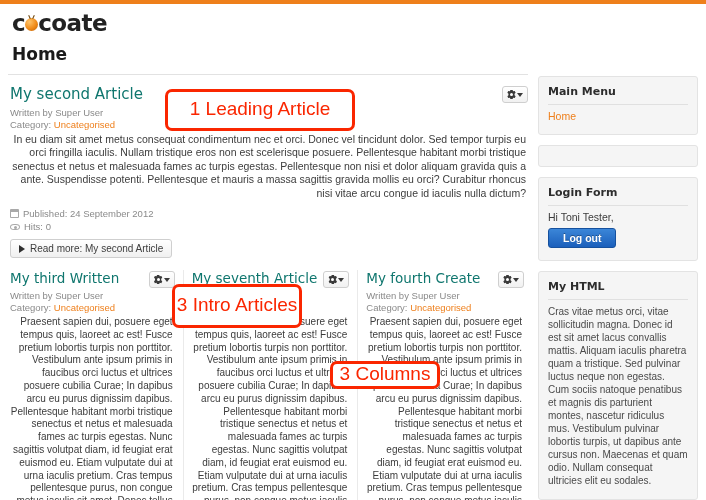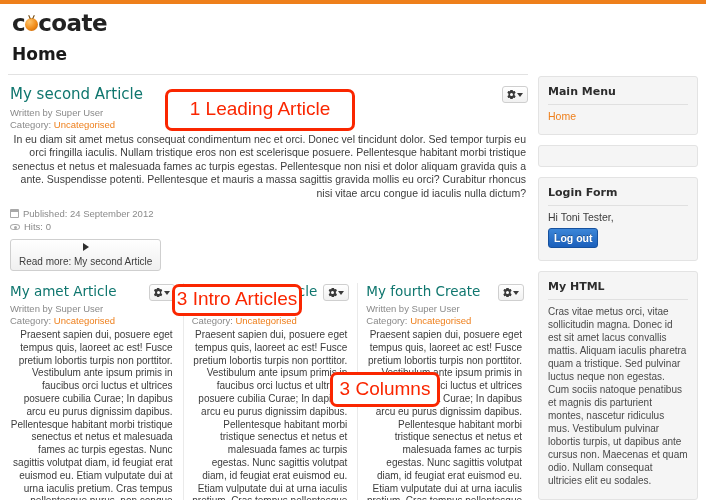--- a/index.html
+++ b/index.html
@@ -111,21 +111,21 @@
     width:10px;height:6px;border:1px solid #a9a9a9;border-radius:50%/60% 60% 60% 60%;
     flex:none; position:relative; background:#fff;
   }
   .ico-eye::after{content:"";position:absolute;left:3px;top:1px;width:3px;height:3px;border-radius:50%;background:#a9a9a9;}
 
   .readmore {
     display:inline-flex; align-items:center; gap:5px;
     border:1px solid #cfcfcf; border-radius:3px;
     background:linear-gradient(#ffffff,#f0f0f0);
     padding:3px 8px; margin-top:6px; margin-left:2px;
-    font-size:10px; color:#3d3d3d; cursor:pointer;flex-direction:column;
+    font-size:10px; color:#3d3d3d; cursor:pointer;
   }
   .arrow {
     width:0;height:0;border-top:4px solid transparent;border-bottom:4px solid transparent;
     border-left:6px solid #2f2f2f; flex:none;
   }
 
   .cols { display:flex; gap:4px; margin-top:12px; }
   .col { width:172px; padding-right:4px; }
   .col + .col { border-left:1px solid #eaeaea; padding-left:6px; }
 
@@ -136,39 +136,39 @@
   }
   .module h3 {
     margin:0 0 5px 0; font-size:11px; font-weight:bold; color:#2d2d2d;
     font-family:"DejaVu Sans", sans-serif;
     border-bottom:1px solid #e0e0e0; padding-bottom:6px;
   }
   .module a { color:#ee7f1b; text-decoration:none; font-size:10.5px; display:block; }
   .module p { margin:0; font-size:10px; line-height:13px; color:#4a4a4a; }
   .hi { font-size:10.5px; color:#3c3c3c; margin-bottom:5px; }
   .logout {
-    display:inline-block; padding:3px 5px; border-radius:3px;
+    display:inline-block; padding:3px 14px; border-radius:3px;
     background:linear-gradient(#3b86d8,#1b5fbb);
     border:1px solid #16519e; color:#ffffff; font-size:10.5px;
     font-weight:bold; text-shadow:0 -1px 0 rgba(0,0,0,.35); cursor:pointer;
   }
 
   
   .anno {
     position:absolute; z-index:50;
     border:3px solid #fa2600; border-radius:7px;
     background:#ffffff; color:#fa2600;
     font-family:"Liberation Sans", sans-serif;
     font-size:19px; font-weight:normal;
     display:flex; align-items:center; justify-content:center;
     white-space:nowrap; padding:1px 8px 3px 8px;
   }
   #anno1 { left:165px; top:89px; width:190px; height:42px; }
-  #anno2 { left:172px; top:284px; width:130px; height:32px; }
-  #anno3 { left:330px; top:372px; width:110px; height:35px; }
+  #anno2 { left:172px; top:284px; width:130px; height:44px; }
+  #anno3 { left:330px; top:361px; width:110px; height:28px; }
 </style>
 </head>
 <body>
 
 <div class="topbar"></div>
 
 <div class="page">
 
   <div class="brand">
     <span>c</span>
@@ -208,21 +208,21 @@
         <div class="readmore">
           <span class="arrow"></span>
           <span>Read more: My second Article</span>
         </div>
       </div>
 
       <div class="cols">
 
         <div class="col">
           <div class="art-head">
-            <h2 class="art-title">My amet Article</h2>
+            <h2 class="art-title">My third Written</h2>
             <div class="gearbtn">
               <span class="gear"></span>
               <span class="caret"></span>
             </div>
           </div>
           <div class="meta">Written by Super User</div>
           <div class="meta">
             <span>Category:</span>
             <a href="#">Uncategorised</a>
           </div>

